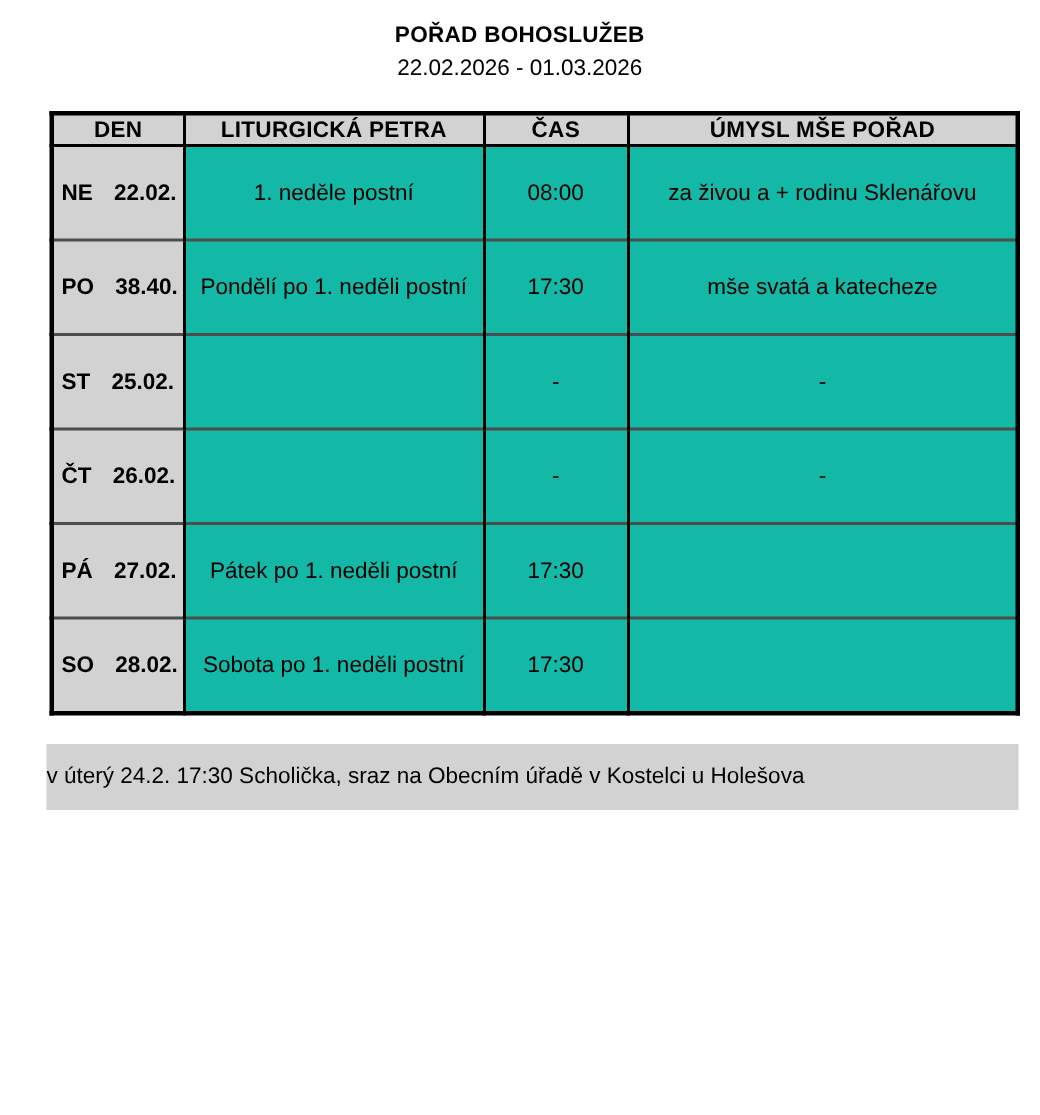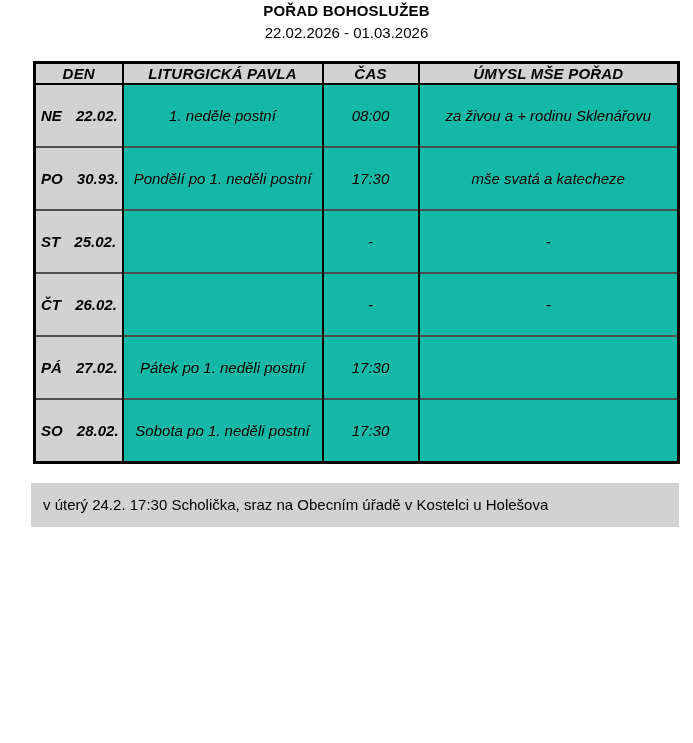--- a/index.html
+++ b/index.html
@@ -11,40 +11,40 @@
   *{ box-sizing:border-box; }
   html,body{ margin:0; padding:0; }
   body{
     width:693px; height:743px;
     background:#ffffff;
     color:#000;
     font-family:"Liberation Sans", sans-serif;
     overflow:hidden;
   }
   .doc-header{
+    padding-top:13px;
     text-align:center;
   }
   .title-line{
     font-size:15px;
     font-weight:bold;
     line-height:22px;
     letter-spacing:0.2px;
   }
   .date-line{
     font-size:15px;
     font-weight:normal;
     line-height:22px;
   }
   table.schedule{
     margin:17px 0 0 33px;
     border-collapse:collapse;
     table-layout:fixed;
     width:644px;
     border:3px solid var(--border-black);
-    font-style:italic;
   }
   col.c-day{ width:88px; }
   col.c-lit{ width:200px; }
   col.c-time{ width:96px; }
   col.c-int{ width:260px; }
   th{
     background:var(--cell-gray);
     font-size:15px;
     font-weight:bold;
     height:19px;
@@ -75,21 +75,21 @@
     white-space:nowrap;
   }
   td.cell-day .date{ margin-left:10px; }
   .footer-note{
     margin:19px 0 0 31px;
     width:648px;
     height:44px;
     background:var(--footer-gray);
     font-size:15px;
     line-height:44px;
-    padding-left:12px;
+    padding-left:0;
     white-space:nowrap;
     overflow:hidden;
   }
 </style>
 </head>
 <body>
 
 <div class="page">
 
   <header class="doc-header">
@@ -100,41 +100,41 @@
   <table class="schedule">
     <colgroup>
       <col class="c-day">
         <col class="c-lit">
         <col class="c-time">
         <col class="c-int">
     </colgroup>
     <thead>
       <tr>
         <th>DEN</th>
-        <th>LITURGICKÁ PAVLA</th>
+        <th>LITURGICKÁ PETRA</th>
         <th>ČAS</th>
         <th>ÚMYSL MŠE POŘAD</th>
       </tr>
     </thead>
     <tbody>
 
         <tr>
           <td class="cell-day">
             <span class="day">NE</span>
             <span class="date">22.02.</span>
           </td>
           <td>1. neděle postní</td>
           <td>08:00</td>
           <td>za živou a + rodinu Sklenářovu</td>
         </tr>
 
         <tr>
           <td class="cell-day">
             <span class="day">PO</span>
-            <span class="date">30.93.</span>
+            <span class="date">38.40.</span>
           </td>
           <td>Pondělí po 1. neděli postní</td>
           <td>17:30</td>
           <td>mše svatá a katecheze</td>
         </tr>
 
 
         <tr>
           <td class="cell-day">
             <span class="day">ST</span>

